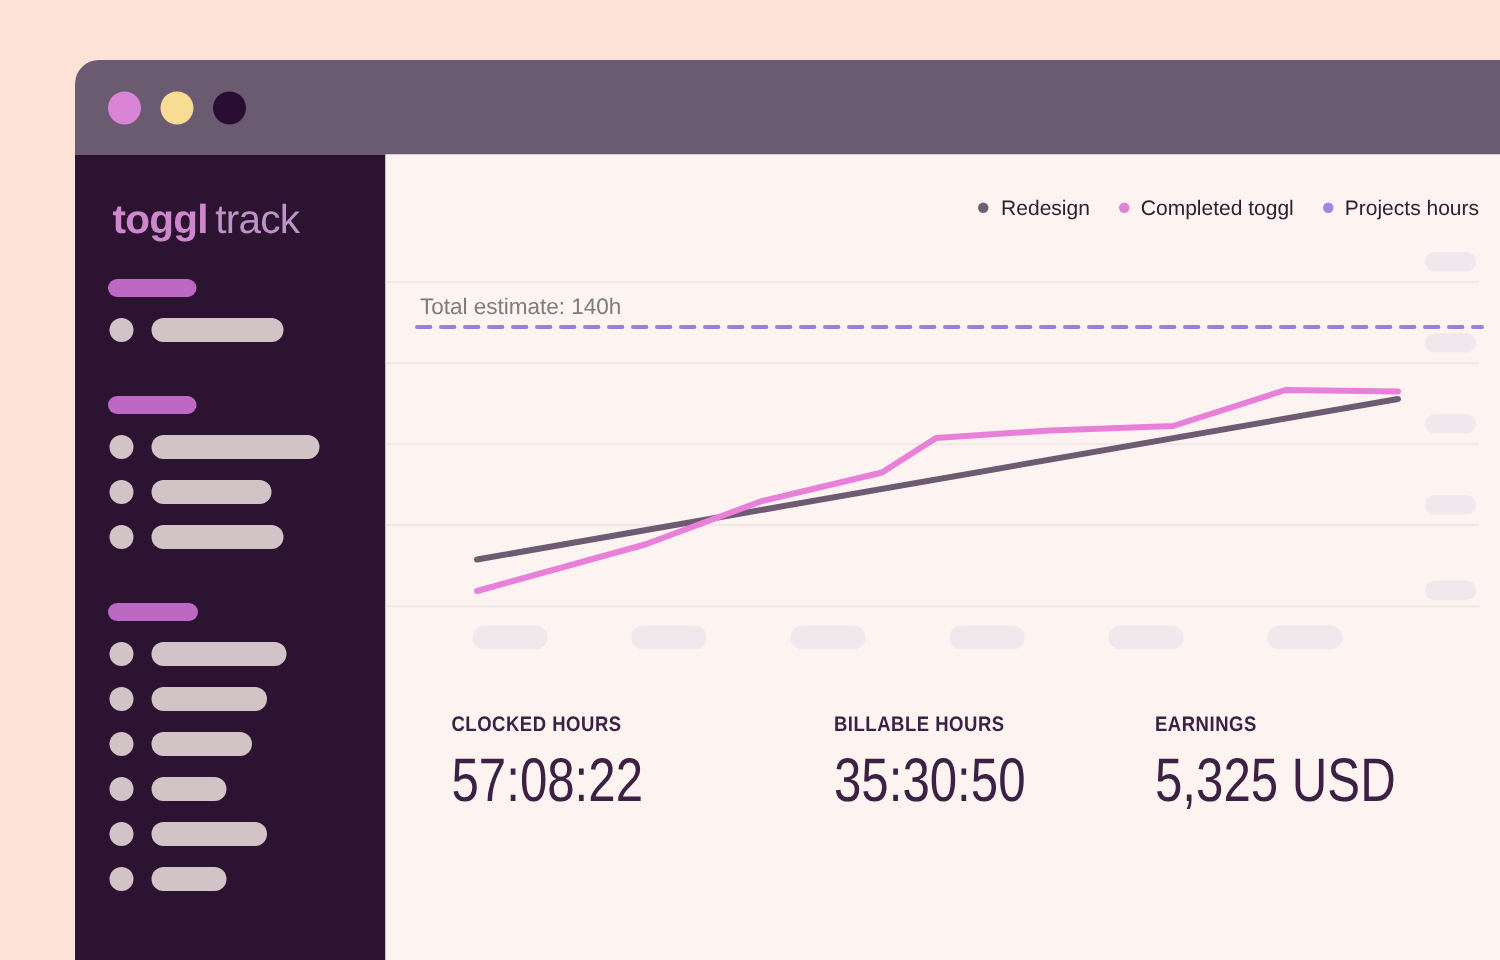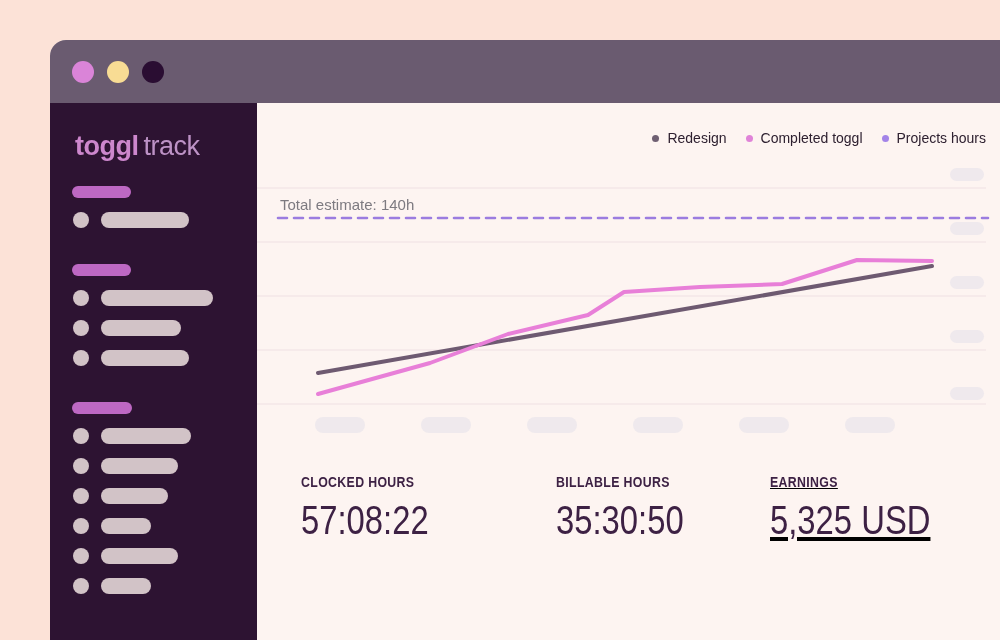--- a/index.html
+++ b/index.html
@@ -186,21 +186,21 @@
           </div>
         <div id="stats">
             <div class="stat" style="left: 44px;">
               <div class="stat-label">CLOCKED HOURS</div>
               <div class="stat-value">57:08:22</div>
             </div>
             <div class="stat" style="left: 279px; margin-left: 20px;">
               <div class="stat-label">BILLABLE HOURS</div>
               <div class="stat-value">35:30:50</div>
             </div>
-            <div class="stat" style="left: 513px; text-decoration: underline;">
+            <div class="stat" style="left: 513px;">
               <div class="stat-label">EARNINGS</div>
               <div class="stat-value">5,325 USD</div>
             </div>
           </div>
       </div>
 
     </div>
   </div>
 </div>
 

